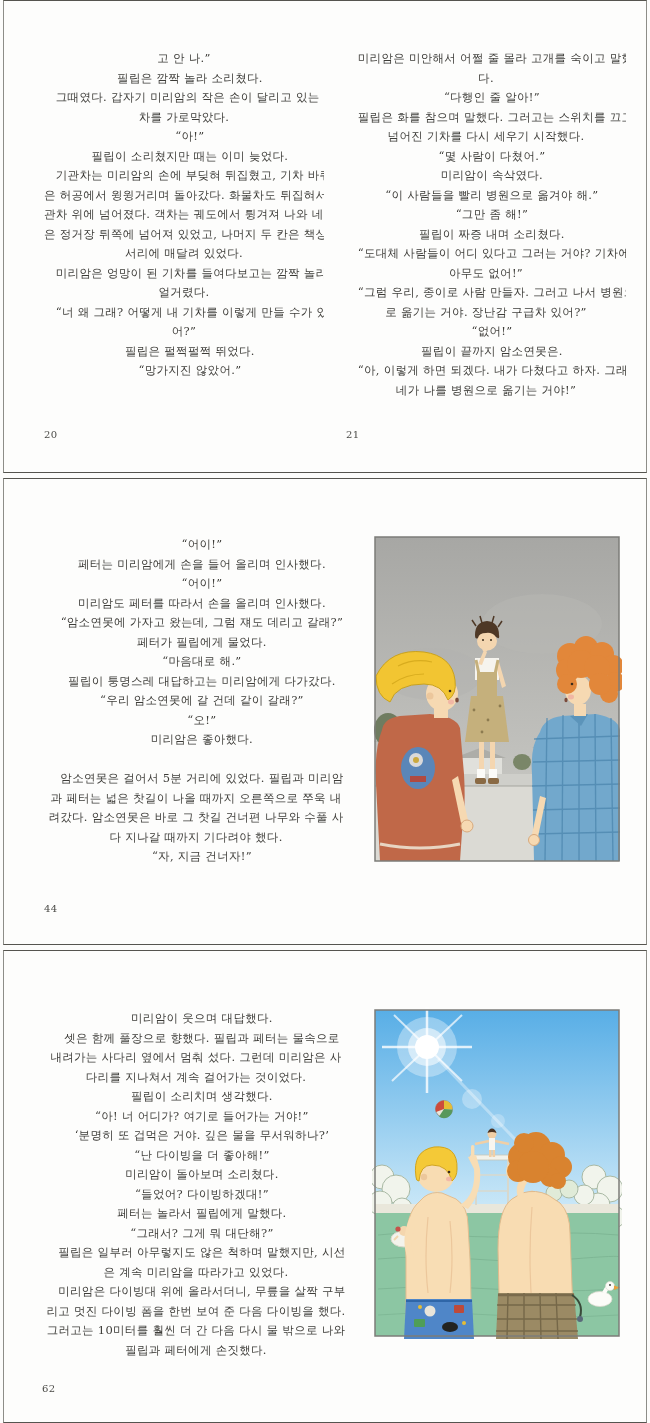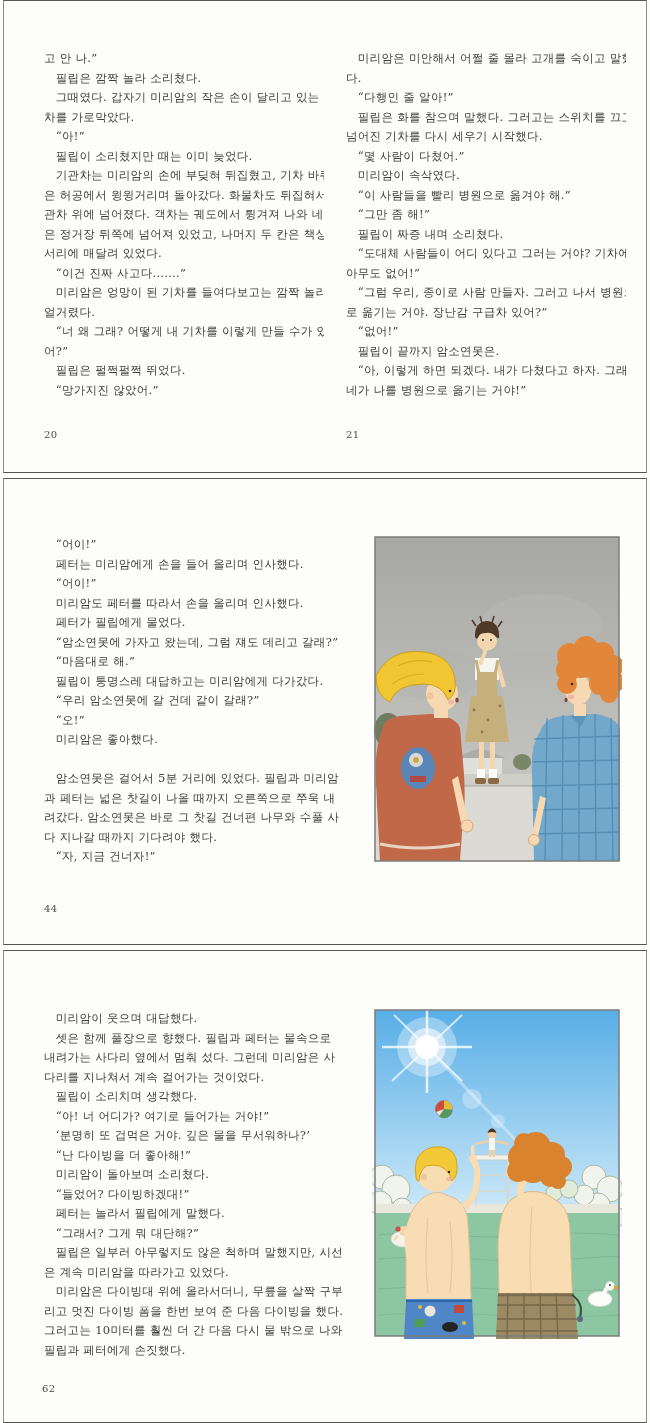--- a/index.html
+++ b/index.html
@@ -4,21 +4,21 @@
 <style>
   html,body{margin:0;padding:0;background:#ffffff;}
   body{width:650px;height:1423px;overflow:hidden;
        font-family:"DejaVu Serif","Liberation Serif",serif;}
   .canvas{position:relative;width:650px;height:1423px;background:#fcfcfb;}
   .spread{position:absolute;left:3px;width:642px;background:#fdfdfc;
           border:1px solid #55544f;border-left-color:#8d8d88;border-right-color:#8d8d88;}
   #spread1{top:0;height:471px;}
   #spread2{top:478px;height:465px;}
   #spread3{top:950px;height:471px;}
-  .textcol{position:absolute;}
+  .textcol{position:absolute;text-align:center;}
   .line{white-space:pre;font-size:11.5px;line-height:19.5px;height:19.5px;
         color:#3d3c38;letter-spacing:.3px;overflow:hidden;}
   .pagenum{position:absolute;font-size:10px;color:#4a4a46;letter-spacing:.5px;}
   .illus{position:absolute;width:250px;}
   svg{display:block;}
 </style>
 </head>
 <body>
 
 <div class="canvas">
@@ -29,21 +29,20 @@
         <div class="line">　필립은 깜짝 놀라 소리쳤다.</div>
         <div class="line">　그때였다. 갑자기 미리암의 작은 손이 달리고 있는 기</div>
         <div class="line">차를 가로막았다.</div>
         <div class="line">　“아!”</div>
         <div class="line">　필립이 소리쳤지만 때는 이미 늦었다.</div>
         <div class="line">　기관차는 미리암의 손에 부딪혀 뒤집혔고, 기차 바퀴들</div>
         <div class="line">은 허공에서 윙윙거리며 돌아갔다. 화물차도 뒤집혀서 기</div>
         <div class="line">관차 위에 넘어졌다. 객차는 궤도에서 튕겨져 나와 네 칸</div>
         <div class="line">은 정거장 뒤쪽에 넘어져 있었고, 나머지 두 칸은 책상 모</div>
         <div class="line">서리에 매달려 있었다.</div>
-        <div class="line">　“이건 진짜 사고다…….”</div>
         <div class="line">　미리암은 엉망이 된 기차를 들여다보고는 깜짝 놀라 중</div>
         <div class="line">얼거렸다.</div>
         <div class="line">　“너 왜 그래? 어떻게 내 기차를 이렇게 만들 수가 있</div>
         <div class="line">어?”</div>
         <div class="line">　필립은 펄쩍펄쩍 뛰었다.</div>
         <div class="line">　“망가지진 않았어.”</div>
       </div>
     <div class="textcol" style="left:342px;top:48px;width:280px">
         <div class="line">　미리암은 미안해서 어쩔 줄 몰라 고개를 숙이고 말했</div>
         <div class="line">다.</div>
@@ -67,22 +66,22 @@
     <div class="pagenum" style="left:40px;top:428px">20</div>
     <div class="pagenum" style="left:342px;top:428px;width:280px;text-align:left">21</div>
   </section>
 
   <section class="spread" id="spread2">
     <div class="textcol" style="left:40px;top:56px;width:304px">
         <div class="line">　“어이!”</div>
         <div class="line">　페터는 미리암에게 손을 들어 올리며 인사했다.</div>
         <div class="line">　“어이!”</div>
         <div class="line">　미리암도 페터를 따라서 손을 올리며 인사했다.</div>
+        <div class="line">　“암소연못에 가자고 왔는데, 그럼 쟤도 데리고 갈래?”</div>
         <div class="line">　페터가 필립에게 물었다.</div>
-        <div class="line">　“암소연못에 가자고 왔는데, 그럼 쟤도 데리고 갈래?”</div>
         <div class="line">　“마음대로 해.”</div>
         <div class="line">　필립이 퉁명스레 대답하고는 미리암에게 다가갔다.</div>
         <div class="line">　“우리 암소연못에 갈 건데 같이 갈래?”</div>
         <div class="line">　“오!”</div>
         <div class="line">　미리암은 좋아했다.</div>
         <div class="line"></div>
         <div class="line">　암소연못은 걸어서 5분 거리에 있었다. 필립과 미리암</div>
         <div class="line">과 페터는 넓은 찻길이 나올 때까지 오른쪽으로 쭈욱 내</div>
         <div class="line">려갔다. 암소연못은 바로 그 찻길 건너편 나무와 수풀 사</div>
         <div class="line">다 지나갈 때까지 기다려야 했다.</div>

